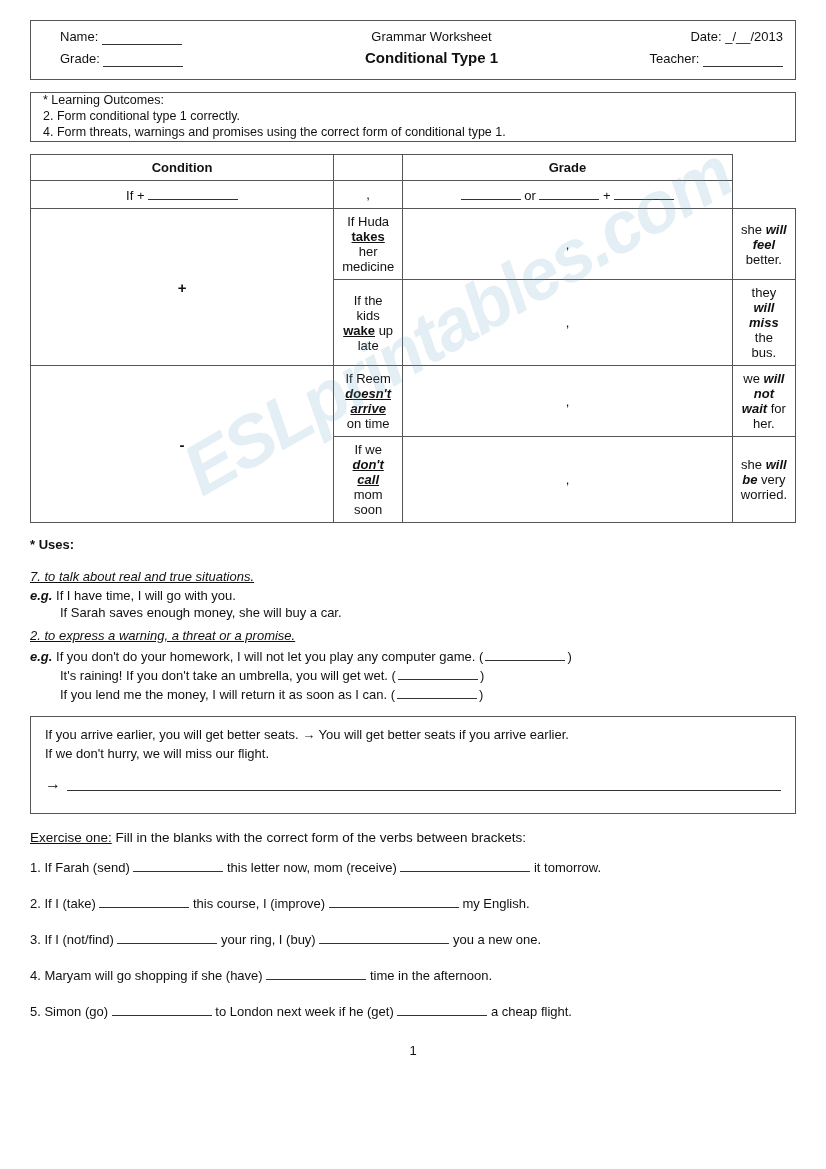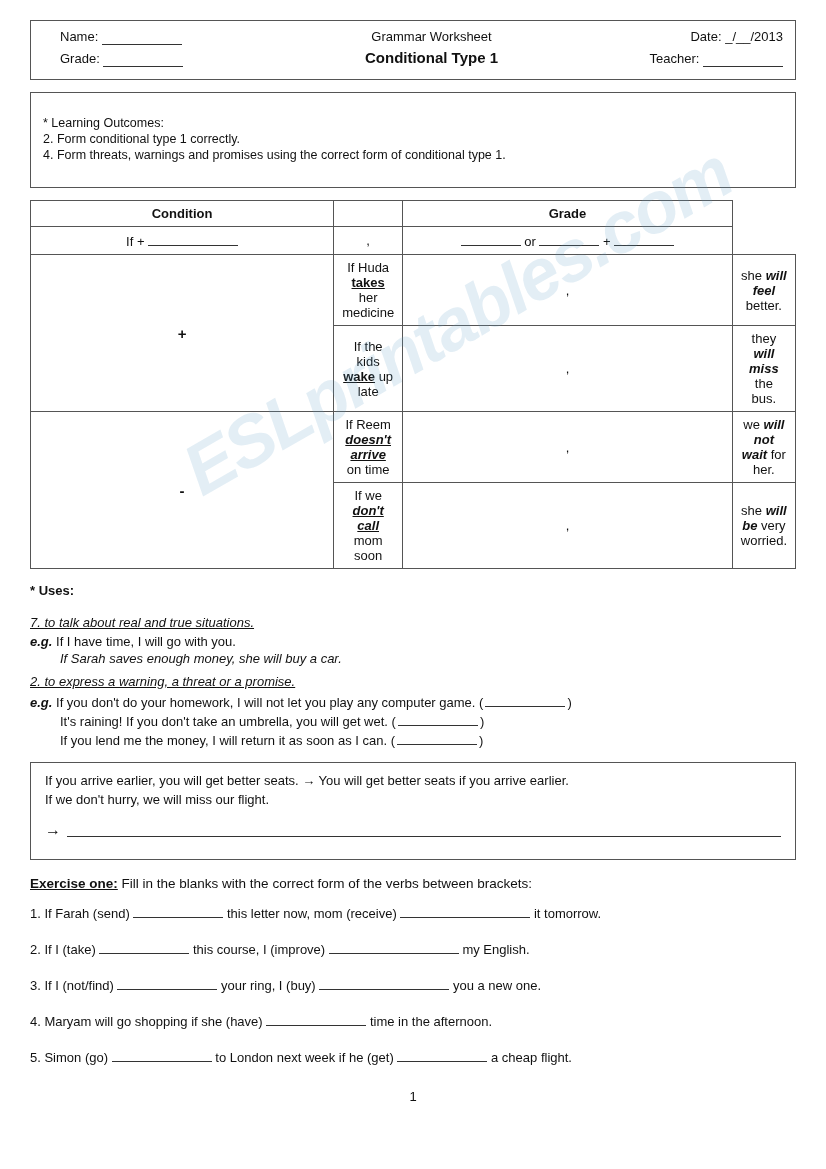--- a/index.html
+++ b/index.html
@@ -55,21 +55,21 @@
       min-width: 80px;
     }
     .bold-center {
       font-weight: bold;
       font-size: 15px;
       text-align: center;
     }
     
     .outcomes-box {
       border: 1.5px solid #555;
-      padding: 23px 12px;
+      padding: 0 12px;
       margin-bottom: 12px;
       font-size: 12.5px;
     }
     .outcomes-box p { margin-bottom: 2px; }
     
     .grammar-table {
       width: 100%;
       border-collapse: collapse;
       margin-bottom: 14px;
       font-size: 13px;
@@ -115,21 +115,21 @@
       padding-top: 4px;
     }
     .arrow-symbol { font-size: 16px; margin-right: 6px; }
     .long-underline {
       flex: 1;
       border-bottom: 1px solid #333;
       height: 14px;
     }
     
     .exercise-title { font-size: 13.5px; margin-bottom: 12px; }
-    .exercise-title span.ex-label { font-weight: bold; text-decoration: underline; }
+    .exercise-title span.ex-label { font-weight: normal; text-decoration: underline; }
     .exercise-item { margin-bottom: 14px; font-size: 13px; line-height: 1.7; }
     .ex-blank {
       display: inline-block;
       border-bottom: 1px solid #333;
       min-width: 90px;
       height: 14px;
     }
     .ex-blank-long {
       display: inline-block;
       border-bottom: 1px solid #333;
@@ -253,21 +253,21 @@
   </table>
 
   <div class="section">
     <p class="uses-title">* Uses:</p>
 
     <p class="use-heading">7. to talk about real and true situations.</p>
     <p class="example-text">
       <span class="eg-label">e.g.</span>
       <span> If I have time, I will go with you.</span>
     </p>
-    <p class="example-text" style="padding-left: 30px; font-style: italic;">If Sarah saves enough money, she will buy a car.</p>
+    <p class="example-text" style="padding-left: 30px;">If Sarah saves enough money, she will buy a car.</p>
 
     <p class="use-heading" style="margin-top:8px;">2. to express a warning, a threat or a promise.</p>
     <p class="example-text">
       <span class="eg-label">e.g.</span>
       <span> If you don't do your homework, I will not let you play any computer game. (<span class="paren-blank"></span>)</span>
     </p>
     <p class="example-text" style="padding-left: 30px;">It's raining! If you don't take an umbrella, you will get wet. (<span class="paren-blank"></span>)</p>
     <p class="example-text" style="padding-left: 30px;">If you lend me the money, I will return it as soon as I can. (<span class="paren-blank"></span>)</p>
   </div>
 

